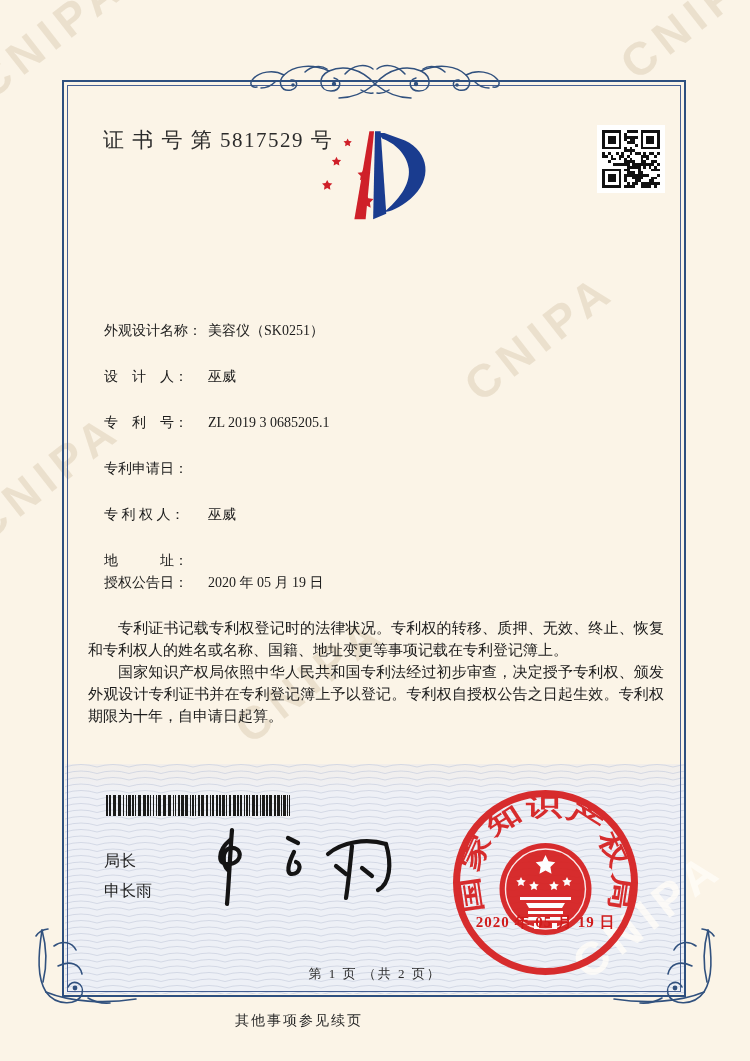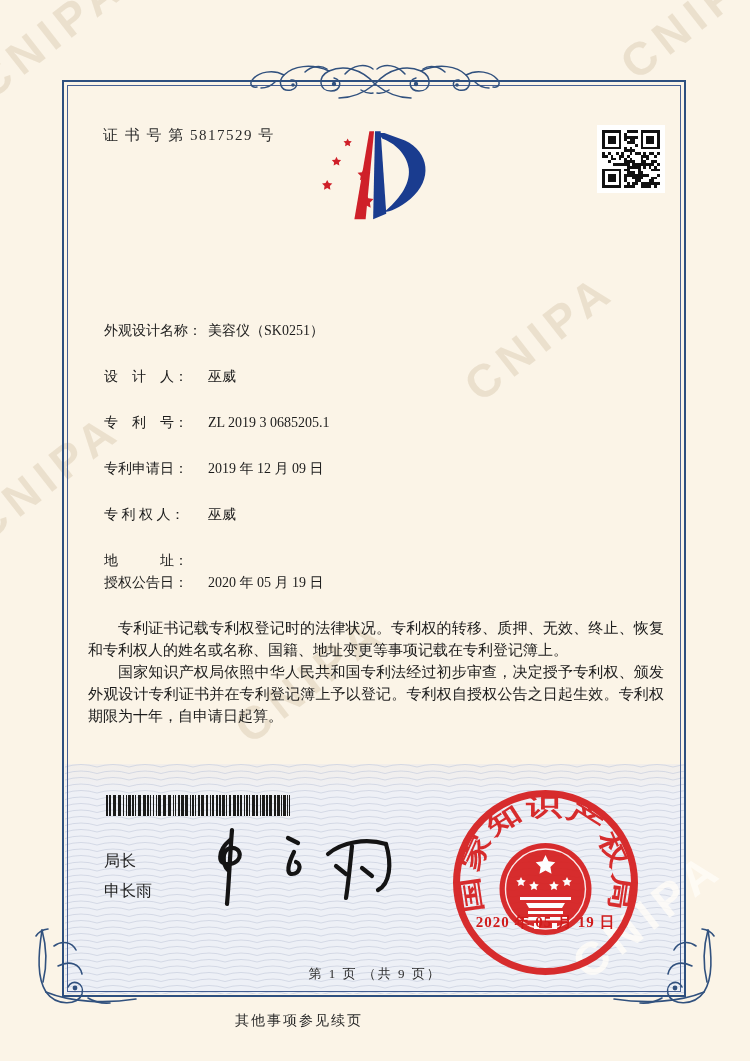--- a/index.html
+++ b/index.html
@@ -11,21 +11,21 @@
   .wm.light{color:rgba(255,253,247,.8);}
   .frame{position:absolute;left:62px;top:80px;width:620px;height:913px;border:2px solid #2e5080;z-index:1;}
   .frame::before{content:"";position:absolute;inset:3px;border:1px solid #466094;}
   .flourish-top{position:absolute;left:235px;top:60px;width:280px;height:46px;z-index:3;}
   .corner-fl{position:absolute;width:112px;height:86px;z-index:3;}
   .corner-fl.left{left:28px;top:926px;}
   .corner-fl.right{left:610px;top:926px;transform:scaleX(-1);}
   .band{position:absolute;left:65px;top:764px;width:620px;height:230px;z-index:0;
         background:linear-gradient(180deg,#f2eeea 0,#eef0f6 30px,#edf0f6 100%);}
   .band svg{position:absolute;inset:0;width:100%;height:100%;}
-  .cert-number{position:absolute;left:103px;top:126px;font-size:15px;letter-spacing:1.5px;color:#2b2b2b;z-index:2;}
+  .cert-number{position:absolute;left:103px;top:126px;font-size:21px;letter-spacing:1.5px;color:#2b2b2b;z-index:2;}
   .qr-box{position:absolute;left:597px;top:125px;width:68px;height:68px;background:#fff;padding:0;z-index:2;}
   .qr-box svg{width:68px;height:68px;display:block;}
   .logo{position:absolute;left:300px;top:131px;width:150px;height:94px;z-index:2;}
   .title{position:absolute;left:0;top:225px;width:750px;text-align:center;font-size:36px;font-weight:bold;
          letter-spacing:9px;color:#101010;z-index:2;}
   .fields{position:absolute;left:104px;top:320px;width:550px;z-index:2;font-size:14px;color:#1c1c1c;}
   .row{display:flex;margin-bottom:25px;line-height:21px;}
   .row.address{margin-bottom:1px;}
   .f-label{flex:none;width:104px;white-space:nowrap;}
   .f-value{flex:1;}
@@ -322,21 +322,20 @@
     <div class="row">
       <span class="f-label">设　计　人：</span>
       <span class="f-value">巫威</span>
     </div>
     <div class="row">
       <span class="f-label">专　利　号：</span>
       <span class="f-value">ZL 2019 3 0685205.1</span>
     </div>
     <div class="row">
       <span class="f-label">专利申请日：</span>
-      <span class="f-value">2019 年 12 月 09 日</span>
     </div>
     <div class="row">
       <span class="f-label">专 利 权 人：</span>
       <span class="f-value">巫威</span>
     </div>
     <div class="row address">
       <span class="f-label">地　　　址：</span>
     </div>
     <div class="row">
       <span class="pair1">
@@ -449,16 +448,16 @@
         <path d="M78 118 h39 l-3 5 h-33 Z"></path>
         <rect x="80" y="126" width="35" height="3"></rect>
         <rect x="76" y="132" width="43" height="3.4"></rect>
         <rect x="86" y="138" width="5" height="6"></rect>
         <rect x="104" y="138" width="5" height="6"></rect>
       </g>
     </g>
   </svg>
   <div class="seal-date">2020 年 05 月 19 日</div>
 
-  <div class="page-note">第 1 页 （共 9 页）</div>
+  <div class="page-note">第 1 页 （共 2 页）</div>
   <div class="footer-note">其他事项参见续页</div>
 
 </div>
 
 </body></html>

